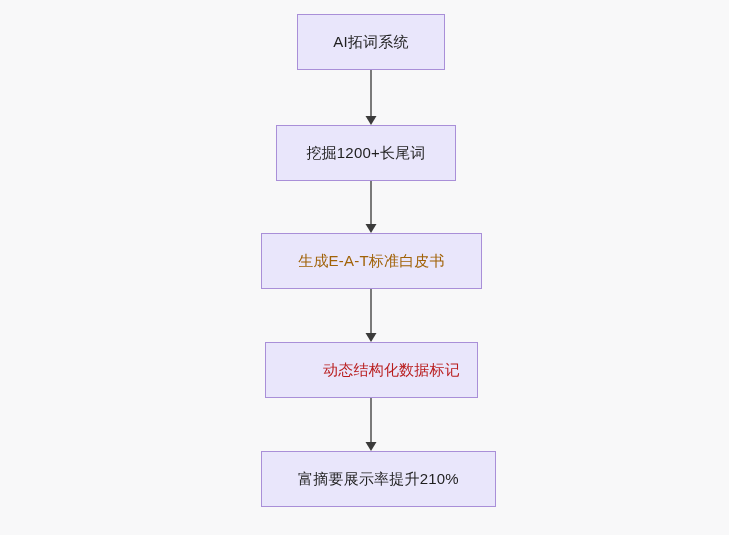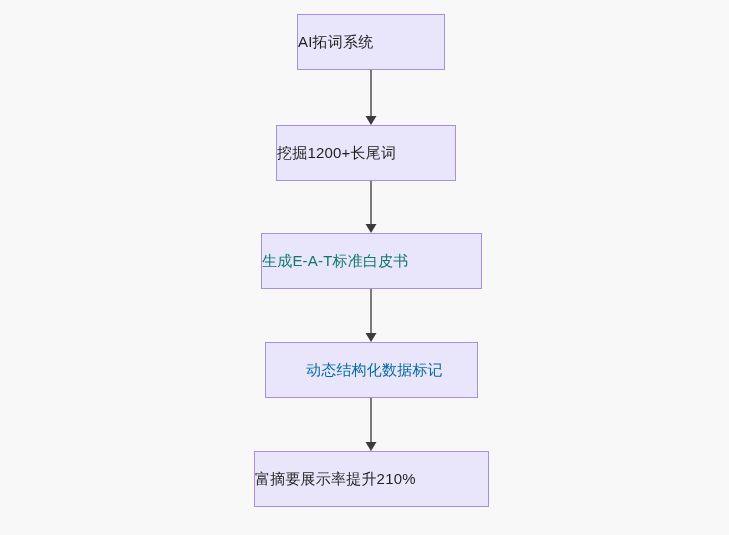--- a/index.html
+++ b/index.html
@@ -18,21 +18,21 @@
     width: 729px;
     height: 535px;
   }
   .node {
     position: absolute;
     box-sizing: border-box;
     background: #e9e6fb;
     border: 1px solid #a98fd8;
     display: flex;
     align-items: center;
-    justify-content: flex-start;
+    justify-content: center;
   }
   .node-label {
     font-size: 15px;
     line-height: 1.25;
     color: #1f1f1f;
     letter-spacing: 0.2px;
     white-space: nowrap;
     text-align: center;
   }
   .edge {
@@ -71,21 +71,21 @@
         <polygon points="2.5,44 13.5,44 8,53" fill="#3b3b3b"></polygon>
       </svg>
     </div>
     <div class="node" style="left: 297px; top: 14px; width: 148px; height: 56px; background: rgb(233, 230, 251); border-color: rgb(169, 143, 216);">
       <span class="node-label" style="color: rgb(31, 31, 31);">AI拓词系统</span>
     </div>
     <div class="node" style="left: 276px; top: 125px; width: 180px; height: 56px; background: rgb(233, 230, 251); border-color: rgb(169, 143, 216);">
       <span class="node-label" style="color: rgb(31, 31, 31);">挖掘1200+长尾词</span>
     </div>
     <div class="node" style="left: 261px; top: 233px; width: 221px; height: 56px; background: rgb(233, 230, 251); border-color: rgb(169, 143, 216);">
-      <span class="node-label" style="color: #0f766e;">生成E-A-T标准白皮书</span>
+      <span class="node-label" style="color: #a16207;">生成E-A-T标准白皮书</span>
     </div>
     <div class="node" style="left: 265px; top: 342px; width: 213px; height: 56px; background: rgb(233, 230, 251); border-color: rgb(169, 143, 216);">
-      <span class="node-label" style="color: #0369a1; margin-left: 40px;">动态结构化数据标记</span>
+      <span class="node-label" style="color: #b91c1c; margin-left: 40px;">动态结构化数据标记</span>
     </div>
-    <div class="node" style="left: 254px; top: 451px; width: 235px; height: 56px; background: rgb(233, 230, 251); border-color: rgb(169, 143, 216);">
+    <div class="node" style="left: 261px; top: 451px; width: 235px; height: 56px; background: rgb(233, 230, 251); border-color: rgb(169, 143, 216);">
       <span class="node-label" style="color: rgb(31, 31, 31);">富摘要展示率提升210%</span>
     </div>
   </div>
 
 </body></html>

